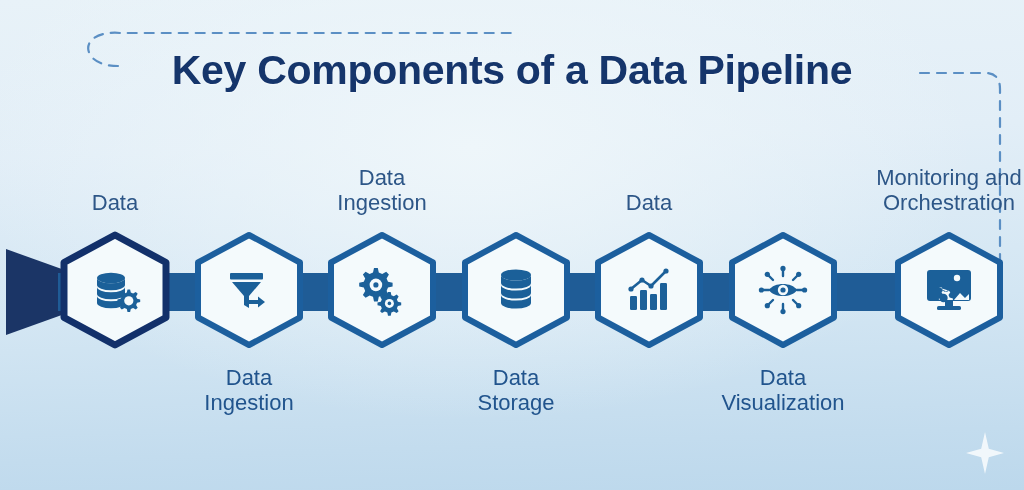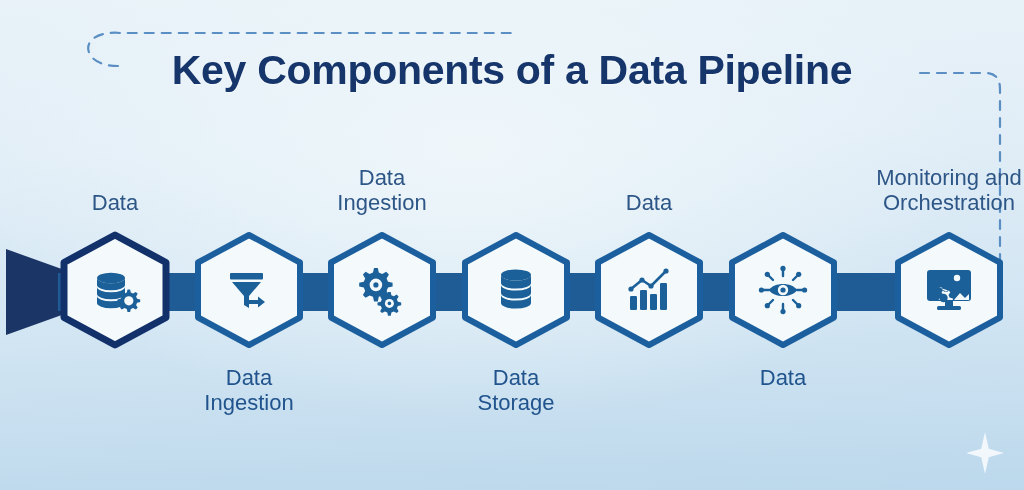--- a/index.html
+++ b/index.html
@@ -294,20 +294,21 @@
             <circle cx="40.7" cy="9.3" r="2.6"></circle>
             <circle cx="9.3" cy="40.7" r="2.6"></circle>
           </g>
           <path d="M11 25 C16 17 34 17 39 25 C34 33 16 33 11 25 z" fill="#1b6099"></path>
           <circle cx="25" cy="25" r="5.2" fill="#f4fafc"></circle>
           <circle cx="25" cy="25" r="2.6" fill="#1b6099"></circle>
         </svg>
       </div>
       <div class="node-label below">
         <div>Data</div>
+        <div>Visualization</div>
       </div>
     </div>
 
     <div class="node" style="left:888px;">
       <div class="hex-wrap">
         <svg viewBox="0 0 122 122">
           <polygon points="61,6 112,33.5 112,88.5 61,116 10,88.5 10,33.5" fill="#f4fafc" stroke="#1c5f9e" stroke-width="6" stroke-linejoin="round"></polygon>
         </svg>
       </div>
       <div class="node-icon">

